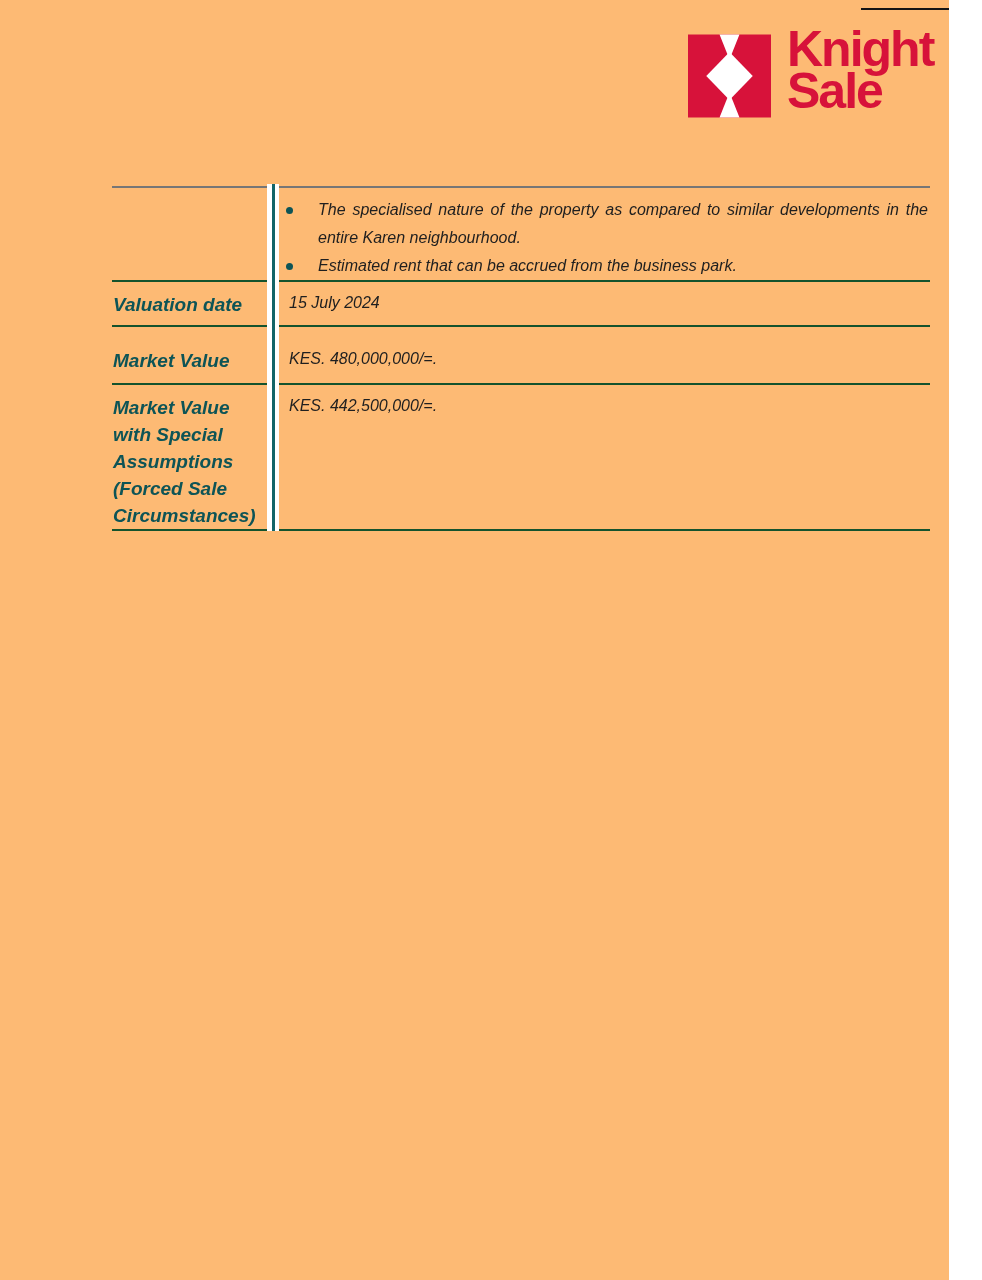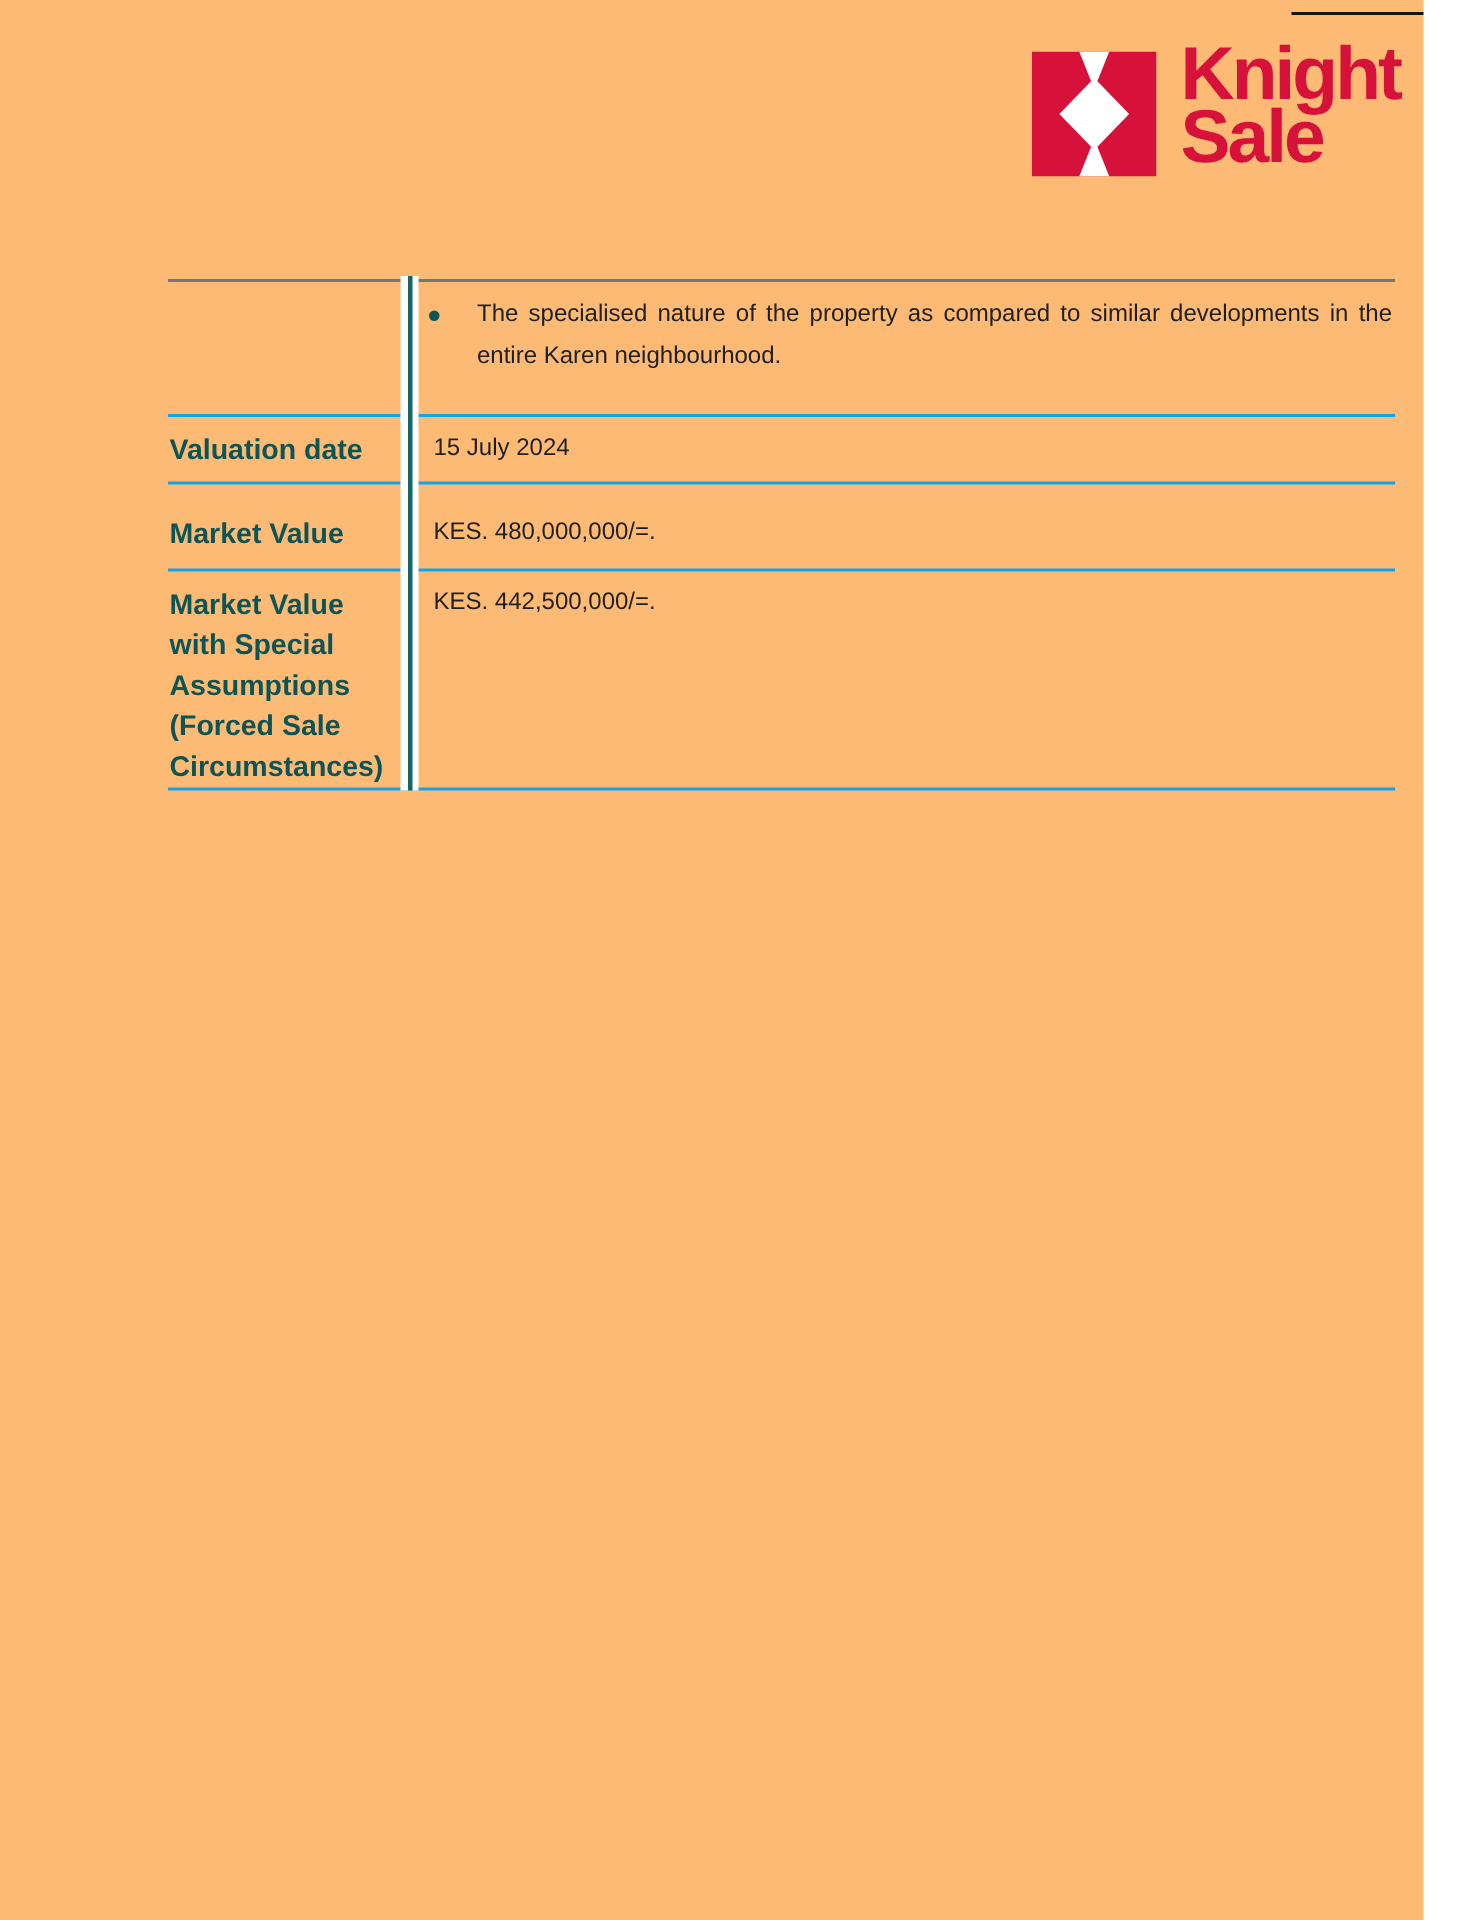--- a/index.html
+++ b/index.html
@@ -31,21 +31,22 @@
 
   
   .kf-table {
     position:absolute; left:112px; top:186px;
     width:818px;
     border-top:2px solid #767676;
   }
   .trow {
     display:grid;
     grid-template-columns:160px 1fr;
-    border-bottom:2px solid #0ea5e9;
+    border-bottom:2px solid #14532d;
+    font-style:italic;
   }
   .trow.r1 { min-height:90px; }
   .trow.r2 { min-height:45px; }
   .trow.r3 { min-height:47px;margin-top:11px; }
   .trow.r4 { min-height:144px; }
 
   .label-cell {
     padding:9px 26px 0 1px;
     color:#0d5456;
     font-weight:bold;
@@ -120,20 +121,24 @@
 
   <div class="kf-table">
 
     <div class="trow r1">
       <div class="label-cell"></div>
       <div class="value-cell bullets-cell">
         <div class="bullet-item">
           <span class="bullet-dot"></span>
           <span class="bullet-text justified">The specialised nature of the property as compared to similar developments in the entire Karen neighbourhood.</span>
         </div>
+        <div class="bullet-item">
+          <span class="bullet-dot"></span>
+          <span class="bullet-text">Estimated rent that can be accrued from the business park.</span>
+        </div>
       </div>
     </div>
 
     <div class="trow r2">
       <div class="label-cell">Valuation date</div>
       <div class="value-cell">15 July 2024</div>
     </div>
 
     <div class="trow r3">
       <div class="label-cell">Market Value</div>

